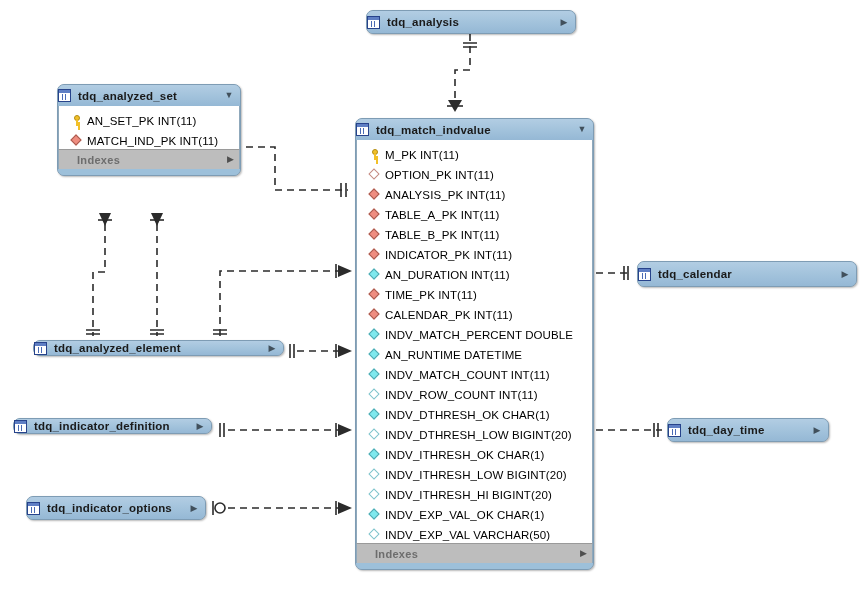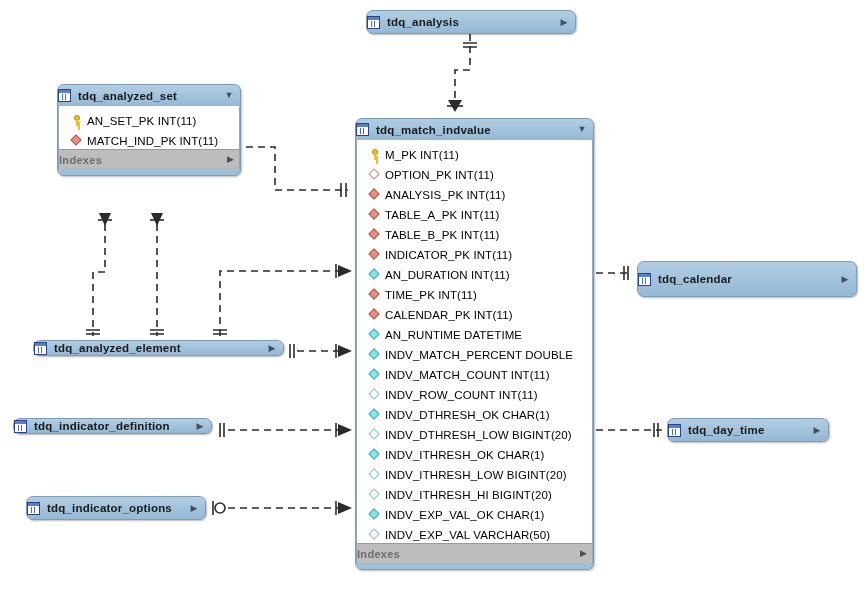--- a/index.html
+++ b/index.html
@@ -132,21 +132,21 @@
     border: 1px solid #8a8a8a;
   }
   .ci-red .dia   { background: #ef8d80; border-color: #a85a4e; }
   .ci-redo .dia  { background: #ffffff; border-color: #c58b82; }
   .ci-cyan .dia  { background: #7fe9ee; border-color: #4fa8b0; }
   .ci-cyano .dia { background: #ffffff; border-color: #7fc4cc; }
   .tbl-indexes {
     height: 19px;
     display: flex;
     align-items: center;
-    padding: 0 5px 0 0;
+    padding: 0 5px 0 18px;
     background: #bdbdbd;
     border-left: 1px solid #8fa8bb;
     border-right: 1px solid #8fa8bb;
     border-top: 1px solid #9a9a9a;
     gap: 20px;
   }
   .idx-label {
     flex: 1 1 auto;
     font-size: 11px;
     color: #6d6d6d;
@@ -353,27 +353,27 @@
       <div class="col-row">
         <span class="ci ci-red">
             <span class="dia"></span>
           </span>
         <span class="col-name">CALENDAR_PK INT(11)</span>
       </div>
       <div class="col-row">
         <span class="ci ci-cyan">
             <span class="dia"></span>
           </span>
+        <span class="col-name">INDV_MATCH_PERCENT DOUBLE</span>
+      </div>
+      <div class="col-row">
+        <span class="ci ci-cyan">
+            <span class="dia"></span>
+          </span>
         <span class="col-name">AN_RUNTIME DATETIME</span>
-      </div>
-      <div class="col-row">
-        <span class="ci ci-cyan">
-            <span class="dia"></span>
-          </span>
-        <span class="col-name">INDV_MATCH_PERCENT DOUBLE</span>
       </div>
       <div class="col-row">
         <span class="ci ci-cyan">
             <span class="dia"></span>
           </span>
         <span class="col-name">INDV_MATCH_COUNT INT(11)</span>
       </div>
       <div class="col-row">
         <span class="ci ci-cyano">
             <span class="dia"></span>
@@ -423,21 +423,21 @@
         <span class="col-name">INDV_EXP_VAL VARCHAR(50)</span>
       </div>
     </div>
     <div class="tbl-indexes">
       <span class="idx-label">Indexes</span>
       <span class="idx-arrow">▶</span>
     </div>
     <div class="tbl-foot"></div>
   </div>
 
-  <div class="table-box collapsed" style="left:637px; top:261px; width:220px; height:36px;">
+  <div class="table-box collapsed" style="left:637px; top:261px; width:220px; height:26px;">
     <div class="tbl-header">
       <span class="tbl-icon"></span>
       <span class="tbl-title">tdq_calendar</span>
       <span class="tbl-arrow">▶</span>
     </div>
   </div>
 
   <div class="table-box collapsed" style="left:33px; top:340px; width:251px; height:16px;">
     <div class="tbl-header">
       <span class="tbl-icon"></span>

